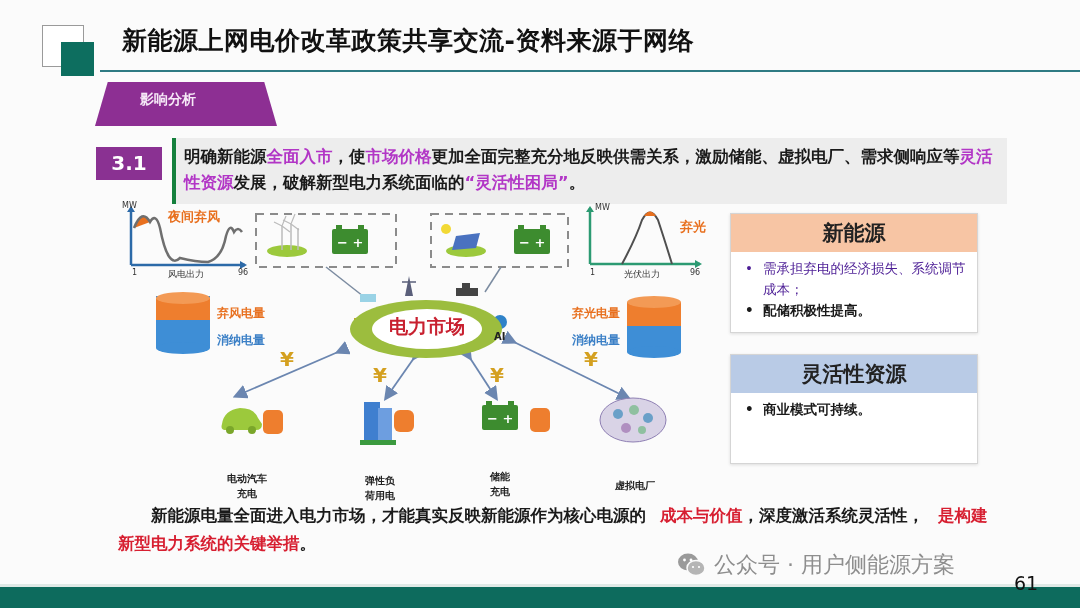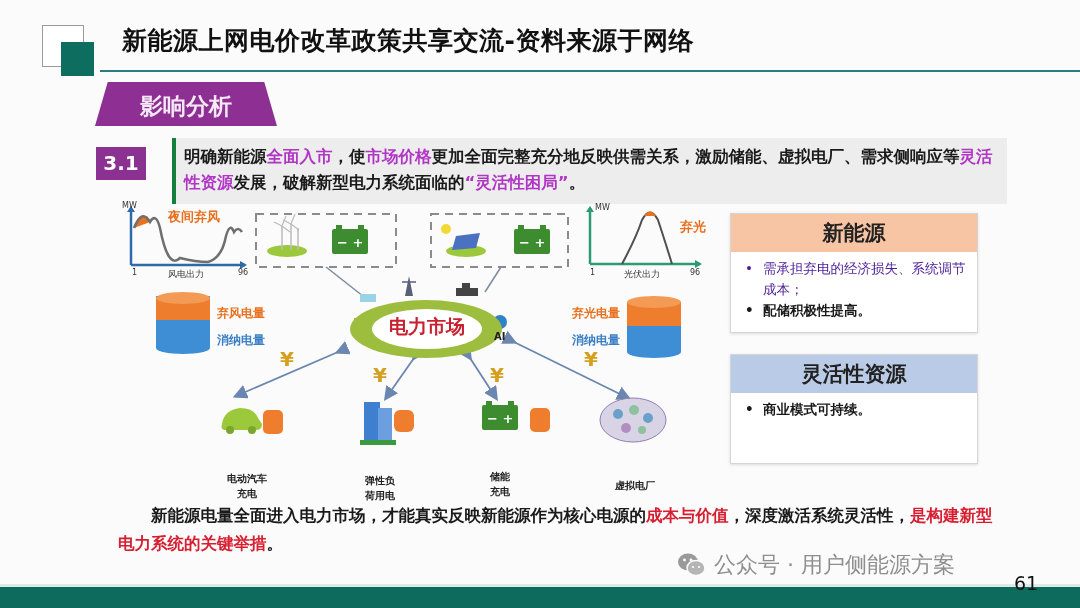--- a/index.html
+++ b/index.html
@@ -3,40 +3,40 @@
 <meta charset="utf-8">
 <style>
 *{margin:0;padding:0;box-sizing:border-box;}
 body{width:1080px;height:608px;overflow:hidden;background:#fbfbfb;font-family:"DejaVu Sans",sans-serif;position:relative;color:#222;}
 .abs{position:absolute;}
 .logo-outline{left:42px;top:25px;width:42px;height:42px;border:1.5px solid #9a9a9a;background:#fff;}
 .logo-fill{left:61px;top:42px;width:33px;height:34px;background:#0d6e5f;}
 .title{left:122px;top:24px;font-size:25px;font-weight:bold;color:#111;letter-spacing:0.5px;white-space:nowrap;}
 .title-line{left:100px;top:70px;width:980px;height:2px;background:#2f7b83;}
 .section-tag{left:95px;top:82px;width:182px;height:44px;background:#8d2f93;clip-path:polygon(7% 0,93% 0,100% 100%,0 100%);}
-.section-tag span{position:absolute;left:45px;top:9px;font-size:23px;font-weight:bold;color:#f6e9f7;}
-.num-badge{left:96px;top:147px;width:50px;height:33px;background:#8a3192;color:#fff;font-size:20px;font-weight:bold;text-align:center;line-height:33px;}
+.section-tag span{position:absolute;left:45px;top:9px;font-size:14px;font-weight:bold;color:#f6e9f7;}
+.num-badge{left:96px;top:147px;width:66px;height:33px;background:#8a3192;color:#fff;font-size:20px;font-weight:bold;text-align:center;line-height:33px;}
 .intro-box{left:172px;top:138px;width:835px;height:66px;background:#ededed;border-left:4px solid #15803d;}
 .intro-box p{position:absolute;left:8px;top:6px;width:820px;font-size:16.5px;font-weight:bold;line-height:26px;color:#1a1a1a;}
 .hl-purple{color:#b236c6;}
 .card{background:#fff;border:1px solid #d5d5d5;box-shadow:0 1px 3px rgba(0,0,0,.12);}
 .card-head{height:38px;text-align:center;font-size:21px;font-weight:bold;line-height:38px;color:#222;}
 .card ul{list-style:none;padding:6px 10px 4px 10px;}
 .card li{font-size:13.5px;line-height:21px;padding-left:22px;position:relative;color:#4c1d95;}
 .card li::before{content:"•";position:absolute;left:4px;top:0;}
 .card li.bold{font-weight:bold;color:#1a1a1a;}
 .orange-label{color:#e8701f;font-size:12px;font-weight:bold;}
 .blue-label{color:#3a7fc6;font-size:12px;font-weight:bold;}
 .cap-label{font-size:10px;font-weight:bold;color:#222;text-align:center;line-height:15px;margin-top:24px;}
 .yen{color:#d4a020;font-size:20px;font-weight:bold;}
 .market-ring{left:350px;top:300px;width:152px;height:58px;border-radius:50%;background:#9cbd3e;}
 .market-inner{left:372px;top:309px;width:110px;height:40px;border-radius:50%;background:#fff;}
 .market-text{left:372px;top:314px;width:110px;text-align:center;color:#c8202f;font-size:19px;font-weight:bold;}
 .conclusion{left:118px;top:502px;width:880px;font-size:16.5px;font-weight:bold;line-height:28px;color:#1a1a1a;}
-.hl-red{color:#d71f31;}
+.hl-red{color:#d71f31;padding-left:14px;}
 .watermark{left:683px;top:550px;font-size:22px;color:#8e8e8e;white-space:nowrap;}
 .page-num{left:1014px;top:572px;font-size:19px;color:#111;}
 .footer-bar{left:0;top:587px;width:1080px;height:21px;background:#0d6b5d;}
 .footer-line{left:0;top:584px;width:1080px;height:3px;background:#dfe9e6;}
 </style>
 </head>
 <body>
 
 <div class="abs logo-outline"></div>
 <div class="abs logo-fill"></div>

